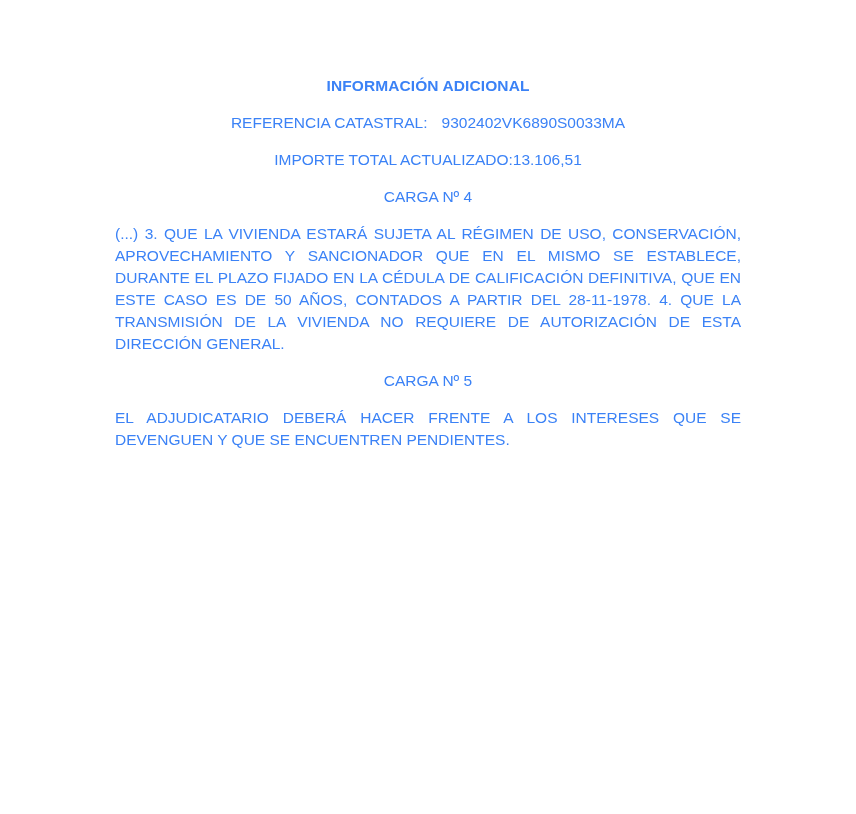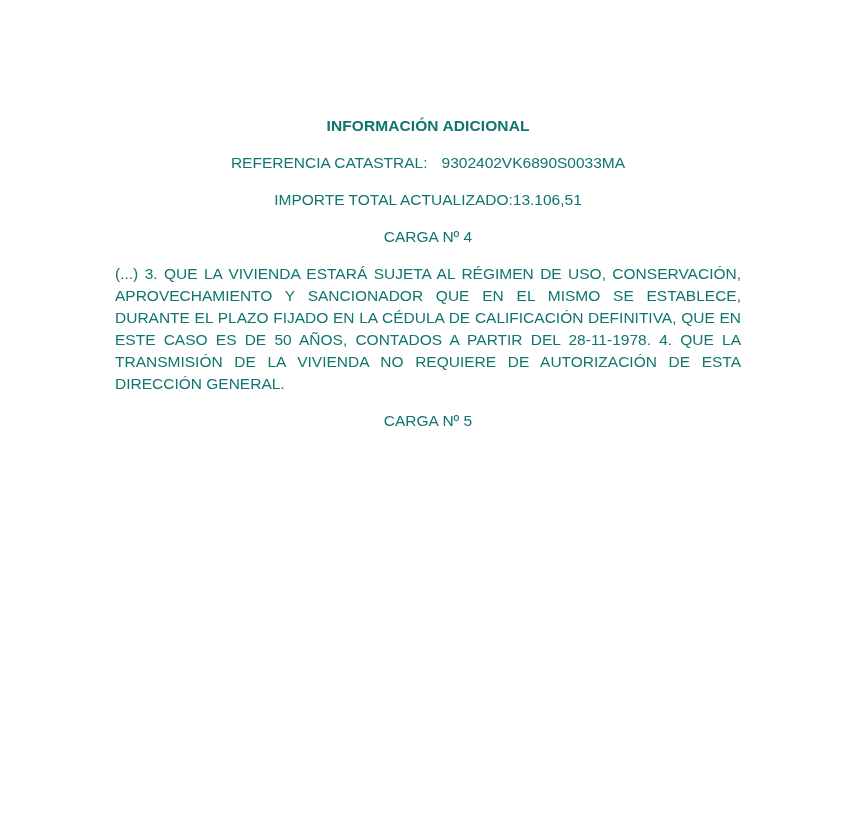--- a/index.html
+++ b/index.html
@@ -6,25 +6,25 @@
     margin: 0;
     padding: 0;
     background: #ffffff;
   }
   .page {
     position: relative;
     width: 856px;
     height: 814px;
     background: #ffffff;
     box-sizing: border-box;
-    padding: 115px 115px 0 115px;
+    padding: 75px 115px 0 115px;
     font-family: "Liberation Sans", "DejaVu Sans", sans-serif;
     font-size: 15.5px;
     line-height: 22px;
-    color: #0f766e;
+    color: #3b82f6;
     overflow: hidden;
   }
   .doc-title {
     font-size: 15.5px;
     font-weight: bold;
     text-align: center;
     margin: 0 0 15px 0;
     letter-spacing: 0.1px;
   }
   p.block {
@@ -61,14 +61,15 @@
 
   <p class="line">CARGA Nº 4</p>
 
   <p class="block">(...) 3. QUE LA VIVIENDA ESTARÁ SUJETA AL RÉGIMEN DE USO, CONSERVACIÓN, APROVECHAMIENTO Y SANCIONADOR QUE EN EL MISMO SE ESTABLECE, DURANTE EL PLAZO FIJADO EN LA CÉDULA DE CALIFICACIÓN DEFINITIVA, QUE EN ESTE CASO ES DE 50 AÑOS, CONTADOS A PARTIR DEL 28-11-1978. 4. QUE LA TRANSMISIÓN DE LA VIVIENDA NO REQUIERE DE AUTORIZACIÓN DE ESTA DIRECCIÓN GENERAL.</p>
 
   <p class="line">CARGA Nº 5</p>
 
 
 
 
+  <p class="block">EL ADJUDICATARIO DEBERÁ HACER FRENTE A LOS INTERESES QUE SE DEVENGUEN Y QUE SE ENCUENTREN PENDIENTES.</p>
 
 </div>
 
 </body></html>

